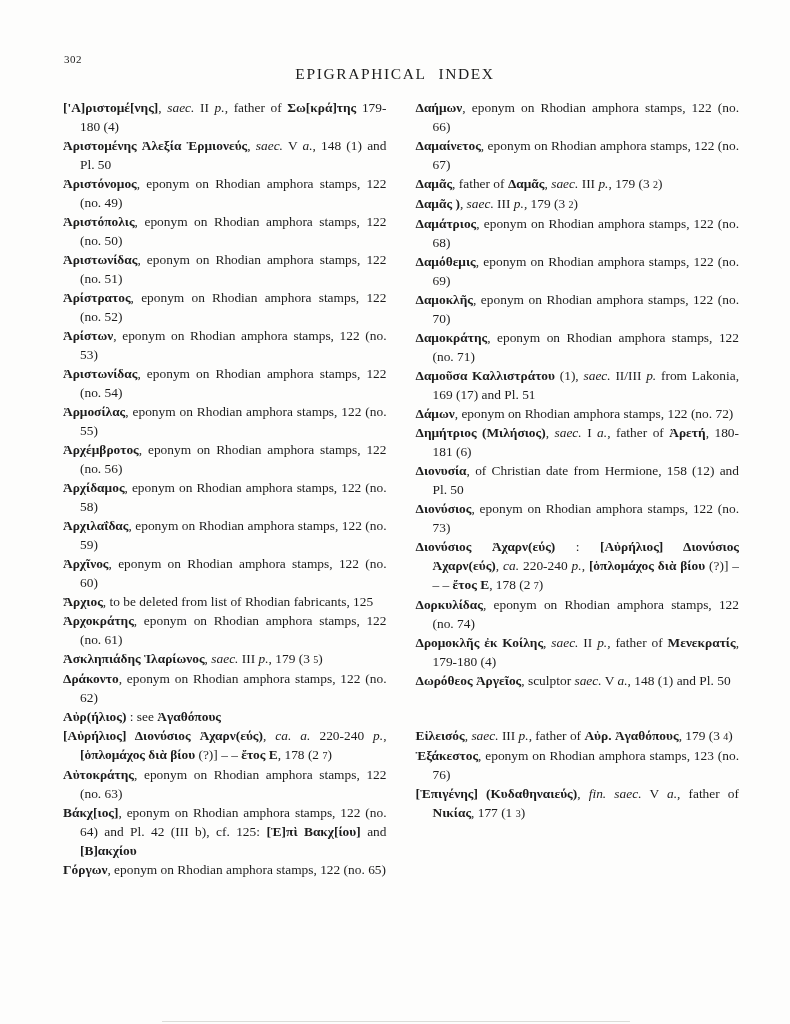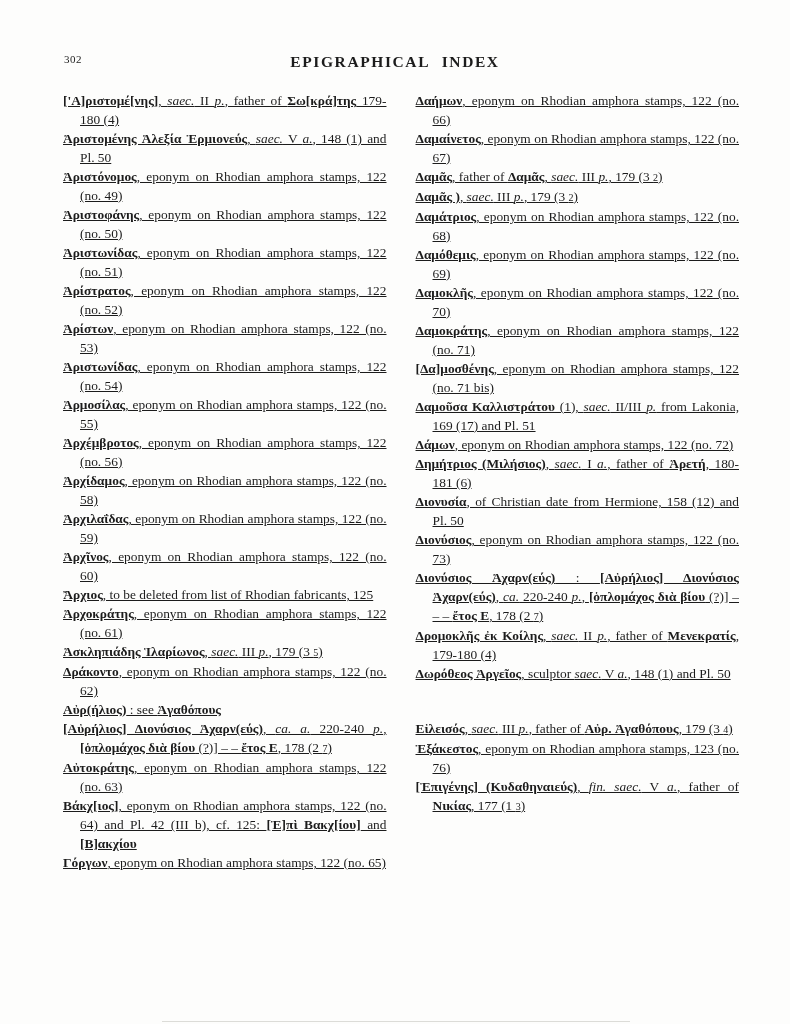--- a/index.html
+++ b/index.html
@@ -23,35 +23,33 @@
     position: absolute;
     left: 64px;
     top: 0;
     font-size: 11px;
     letter-spacing: 0.5px;
   }
   .header-title {
     position: absolute;
     left: 0;
     right: 0;
-    top: 0;
+    top: 12px;
     text-align: center;
     font-size: 15.5px;
     letter-spacing: 1.6px;
     word-spacing: 7px;
-    font-weight: bold;
   }
   .columns {
     position: absolute;
-    top: 91px;
+    top: 98px;
     left: 63px;
     width: 676px;
     display: flex;
     gap: 29px;
-    text-decoration: underline;
   }
   .col { width: 332px; }
   .entry {
     font-size: 13.4px;
     line-height: 19px;
     text-align: justify;
     padding-left: 17px;
     text-indent: -17px;
   }
   .entry.gap1 { }
@@ -75,21 +73,21 @@
   <div class="header-row">
     <div class="page-number">302</div>
     <div class="header-title">EPIGRAPHICAL INDEX</div>
   </div>
 
   <div class="columns">
     <div class="col">
         <div class="entry"><span class="seg-gk">['Α]ριστομέ[νης]</span><span class="seg-rm">, </span><span class="seg-it">saec.</span><span class="seg-rm"> II </span><span class="seg-it">p.</span><span class="seg-rm">, father of </span><span class="seg-gk">Σω[κρά]της</span><span class="seg-rm"> 179-180 (4)</span></div>
         <div class="entry"><span class="seg-gk">Ἀριστομένης Ἀλεξία Ἑρμιονεύς</span><span class="seg-rm">, </span><span class="seg-it">saec.</span><span class="seg-rm"> V </span><span class="seg-it">a.</span><span class="seg-rm">, 148 (1) and Pl. 50</span></div>
         <div class="entry"><span class="seg-gk">Ἀριστόνομος</span><span class="seg-rm">, eponym on Rhodian amphora stamps, 122 (no. 49)</span></div>
-        <div class="entry"><span class="seg-gk">Ἀριστοφάνης</span><span class="seg-rm">, eponym on Rhodian amphora stamps, 122 (no. 50)</span></div>
+        <div class="entry"><span class="seg-gk">Ἀριστόπολις</span><span class="seg-rm">, eponym on Rhodian amphora stamps, 122 (no. 50)</span></div>
         <div class="entry"><span class="seg-gk">Ἀριστωνίδας</span><span class="seg-rm">, eponym on Rhodian amphora stamps, 122 (no. 51)</span></div>
         <div class="entry"><span class="seg-gk">Ἀρίστρατος</span><span class="seg-rm">, eponym on Rhodian amphora stamps, 122 (no. 52)</span></div>
         <div class="entry"><span class="seg-gk">Ἀρίστων</span><span class="seg-rm">, eponym on Rhodian amphora stamps, 122 (no. 53)</span></div>
         <div class="entry"><span class="seg-gk">Ἀριστωνίδας</span><span class="seg-rm">, eponym on Rhodian amphora stamps, 122 (no. 54)</span></div>
         <div class="entry"><span class="seg-gk">Ἁρμοσίλας</span><span class="seg-rm">, eponym on Rhodian amphora stamps, 122 (no. 55)</span></div>
         <div class="entry"><span class="seg-gk">Ἀρχέμβροτος</span><span class="seg-rm">, eponym on Rhodian amphora stamps, 122 (no. 56)</span></div>
         <div class="entry"><span class="seg-gk">Ἀρχίδαμος</span><span class="seg-rm">, eponym on Rhodian amphora stamps, 122 (no. 58)</span></div>
         <div class="entry"><span class="seg-gk">Ἀρχιλαΐδας</span><span class="seg-rm">, eponym on Rhodian amphora stamps, 122 (no. 59)</span></div>
         <div class="entry"><span class="seg-gk">Ἀρχῖνος</span><span class="seg-rm">, eponym on Rhodian amphora stamps, 122 (no. 60)</span></div>
         <div class="entry"><span class="seg-gk">Ἄρχιος</span><span class="seg-rm">, to be deleted from list of Rhodian fabricants, 125</span></div>
@@ -104,27 +102,27 @@
       </div>
     <div class="col">
         <div class="entry"><span class="seg-gk">Δαήμων</span><span class="seg-rm">, eponym on Rhodian amphora stamps, 122 (no. 66)</span></div>
         <div class="entry"><span class="seg-gk">Δαμαίνετος</span><span class="seg-rm">, eponym on Rhodian amphora stamps, 122 (no. 67)</span></div>
         <div class="entry"><span class="seg-gk">Δαμᾶς</span><span class="seg-rm">, father of </span><span class="seg-gk">Δαμᾶς</span><span class="seg-rm">, </span><span class="seg-it">saec.</span><span class="seg-rm"> III </span><span class="seg-it">p.</span><span class="seg-rm">, 179 (3 </span><span class="seg-sm">2</span><span class="seg-rm">)</span></div>
         <div class="entry"><span class="seg-gk">Δαμᾶς )</span><span class="seg-rm">, </span><span class="seg-it">saec.</span><span class="seg-rm"> III </span><span class="seg-it">p.</span><span class="seg-rm">, 179 (3 </span><span class="seg-sm">2</span><span class="seg-rm">)</span></div>
         <div class="entry"><span class="seg-gk">Δαμάτριος</span><span class="seg-rm">, eponym on Rhodian amphora stamps, 122 (no. 68)</span></div>
         <div class="entry"><span class="seg-gk">Δαμόθεμις</span><span class="seg-rm">, eponym on Rhodian amphora stamps, 122 (no. 69)</span></div>
         <div class="entry"><span class="seg-gk">Δαμοκλῆς</span><span class="seg-rm">, eponym on Rhodian amphora stamps, 122 (no. 70)</span></div>
         <div class="entry"><span class="seg-gk">Δαμοκράτης</span><span class="seg-rm">, eponym on Rhodian amphora stamps, 122 (no. 71)</span></div>
-        <div class="entry"><span class="seg-gk">[Δα]μοσθένης</span><span class="seg-rm">, eponym on Rhodian amphora stamps, 122 (no. 71 bis)</span></div>
         <div class="entry"><span class="seg-gk">Δαμοῦσα Καλλιστράτου</span><span class="seg-rm"> (1), </span><span class="seg-it">saec.</span><span class="seg-rm"> II/III </span><span class="seg-it">p.</span><span class="seg-rm"> from Lakonia, 169 (17) and Pl. 51</span></div>
         <div class="entry"><span class="seg-gk">Δάμων</span><span class="seg-rm">, eponym on Rhodian amphora stamps, 122 (no. 72)</span></div>
         <div class="entry"><span class="seg-gk">Δημήτριος (Μιλήσιος)</span><span class="seg-rm">, </span><span class="seg-it">saec.</span><span class="seg-rm"> I </span><span class="seg-it">a.</span><span class="seg-rm">, father of </span><span class="seg-gk">Ἀρετή</span><span class="seg-rm">, 180-181 (6)</span></div>
         <div class="entry"><span class="seg-gk">Διονυσία</span><span class="seg-rm">, of Christian date from Hermione, 158 (12) and Pl. 50</span></div>
         <div class="entry"><span class="seg-gk">Διονύσιος</span><span class="seg-rm">, eponym on Rhodian amphora stamps, 122 (no. 73)</span></div>
         <div class="entry"><span class="seg-gk">Διονύσιος Ἀχαρν(εύς)</span><span class="seg-rm"> : </span><span class="seg-gk">[Αὐρήλιος] Διονύσιος Ἀχαρν(εύς)</span><span class="seg-rm">, </span><span class="seg-it">ca.</span><span class="seg-rm"> 220-240 </span><span class="seg-it">p.</span><span class="seg-rm">, </span><span class="seg-gk">[ὁπλομάχος διὰ βίου</span><span class="seg-rm"> (?)] – – – </span><span class="seg-gk">ἔτος Ε</span><span class="seg-rm">, 178 (2 </span><span class="seg-sm">7</span><span class="seg-rm">)</span></div>
+        <div class="entry"><span class="seg-gk">Δορκυλίδας</span><span class="seg-rm">, eponym on Rhodian amphora stamps, 122 (no. 74)</span></div>
         <div class="entry"><span class="seg-gk">Δρομοκλῆς ἐκ Κοίλης</span><span class="seg-rm">, </span><span class="seg-it">saec.</span><span class="seg-rm"> II </span><span class="seg-it">p.</span><span class="seg-rm">, father of </span><span class="seg-gk">Μενεκρατίς</span><span class="seg-rm">, 179-180 (4)</span></div>
         <div class="entry"><span class="seg-gk">Δωρόθεος Ἀργεῖος</span><span class="seg-rm">, sculptor </span><span class="seg-it">saec.</span><span class="seg-rm"> V </span><span class="seg-it">a.</span><span class="seg-rm">, 148 (1) and Pl. 50</span></div>
         <div class="entry gap2"><span class="seg-gk">Εἰλεισός</span><span class="seg-rm">, </span><span class="seg-it">saec.</span><span class="seg-rm"> III </span><span class="seg-it">p.</span><span class="seg-rm">, father of </span><span class="seg-gk">Αὐρ. Ἀγαθόπους</span><span class="seg-rm">, 179 (3 </span><span class="seg-sm">4</span><span class="seg-rm">)</span></div>
         <div class="entry"><span class="seg-gk">Ἑξάκεστος</span><span class="seg-rm">, eponym on Rhodian amphora stamps, 123 (no. 76)</span></div>
         <div class="entry"><span class="seg-gk">[Ἐπιγένης] (Κυδαθηναιεύς)</span><span class="seg-rm">, </span><span class="seg-it">fin. saec.</span><span class="seg-rm"> V </span><span class="seg-it">a.</span><span class="seg-rm">, father of </span><span class="seg-gk">Νικίας</span><span class="seg-rm">, 177 (1 </span><span class="seg-sm">3</span><span class="seg-rm">)</span></div>
       </div>
   </div>
 
   <div class="scan-line"></div>
 </div>

